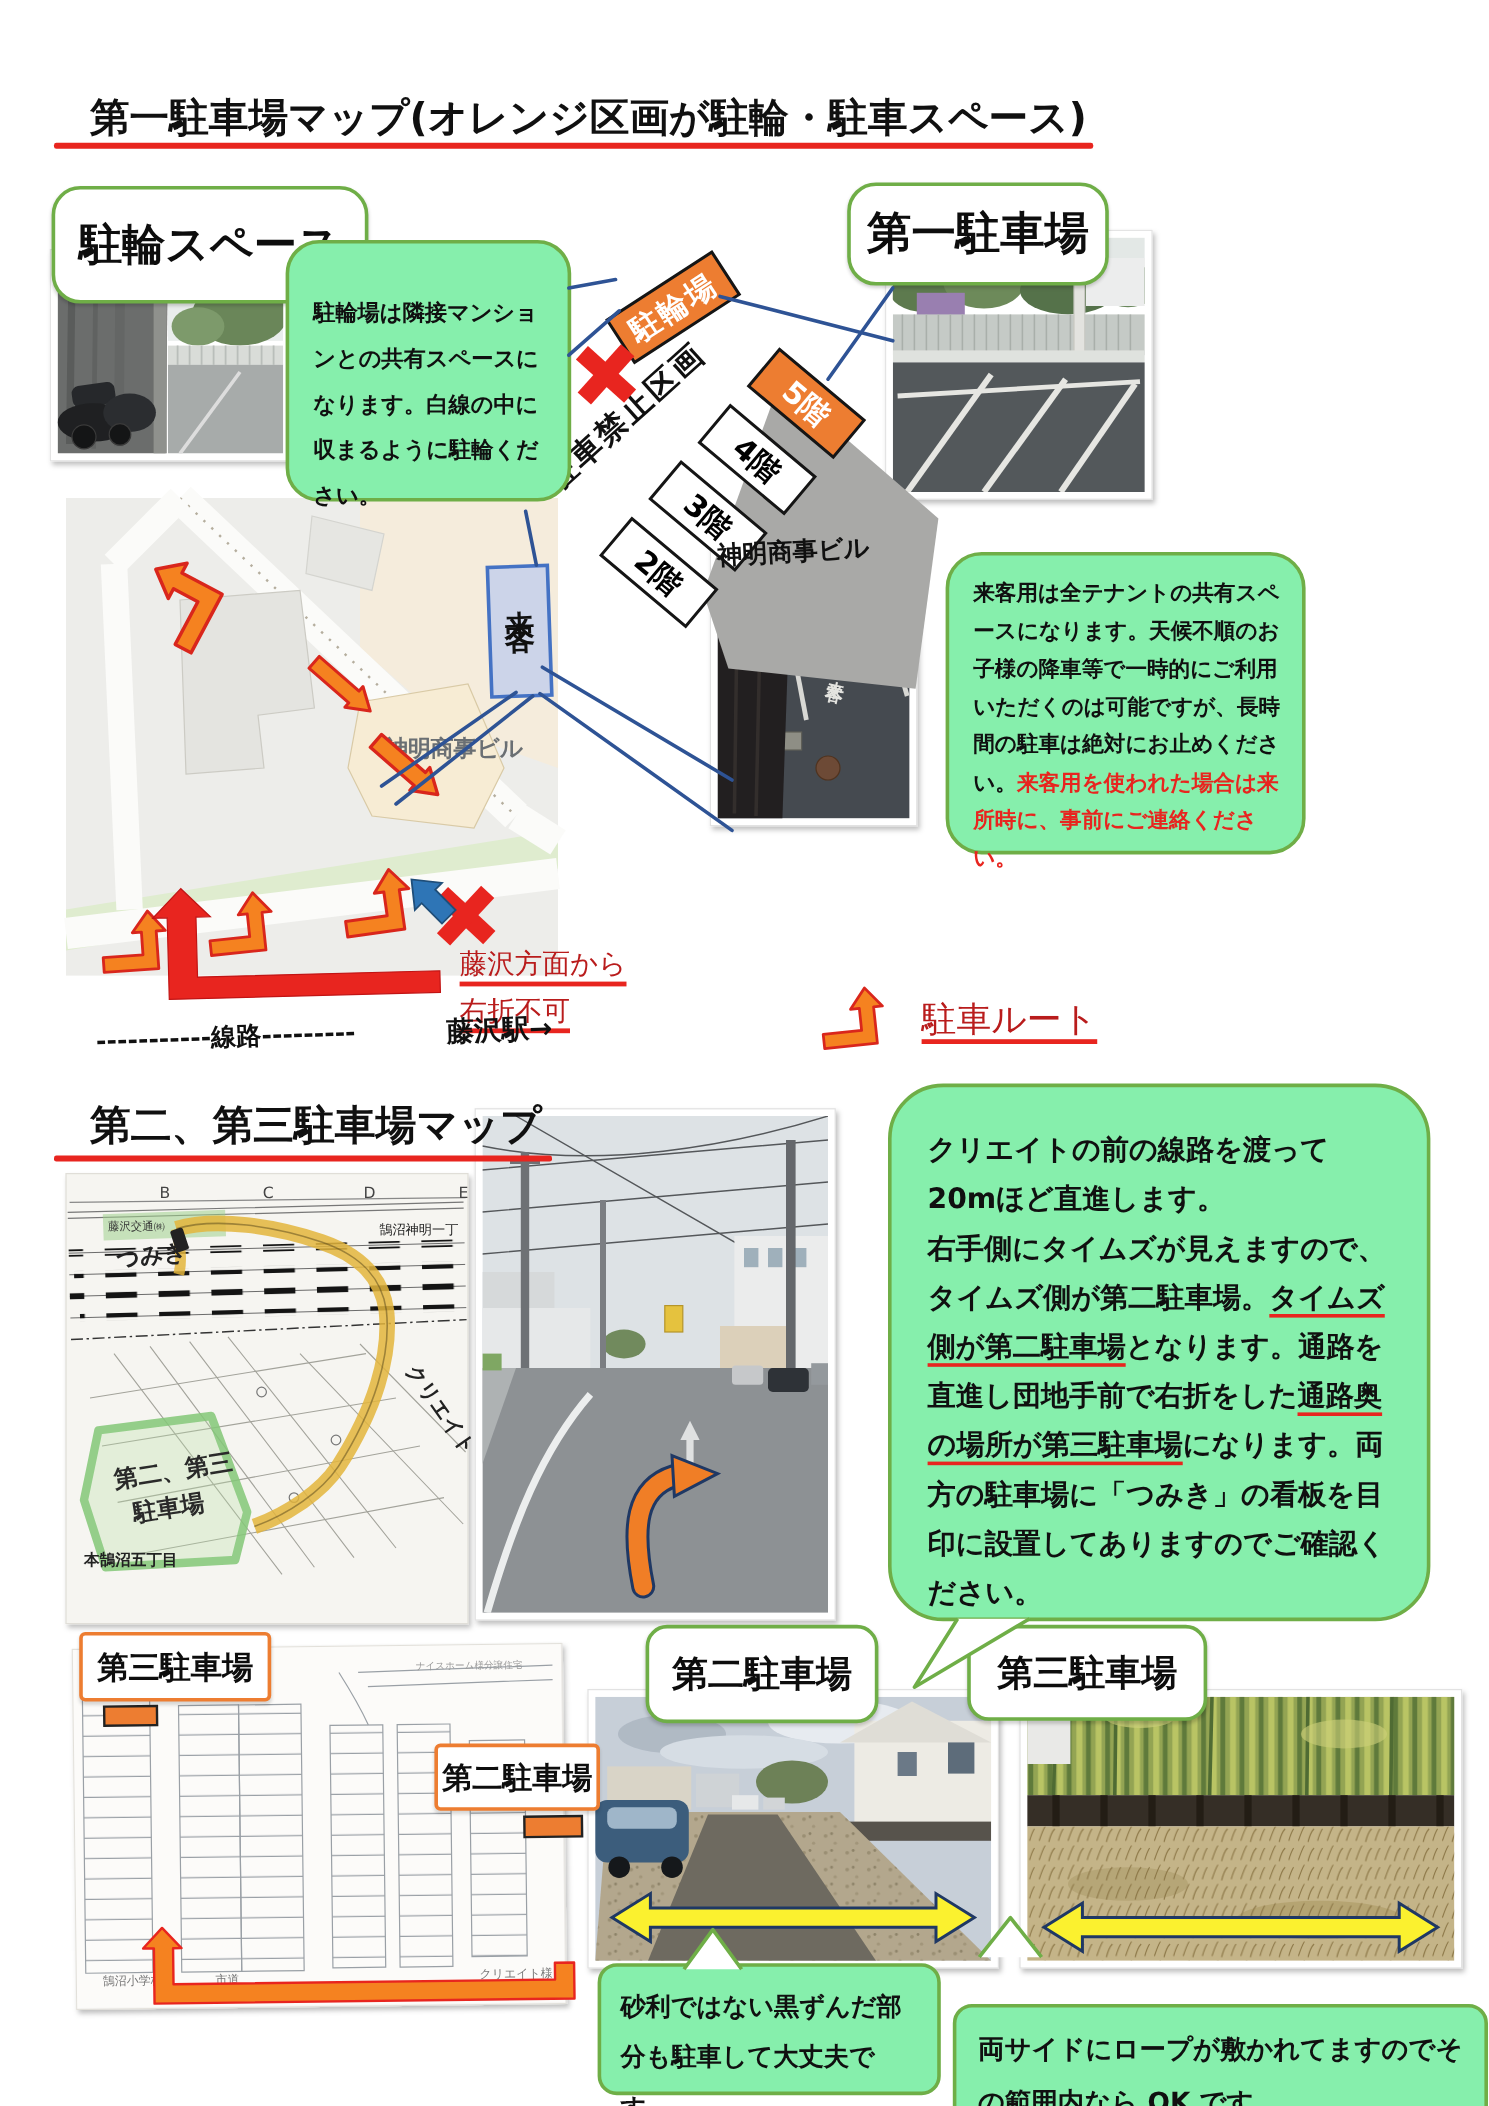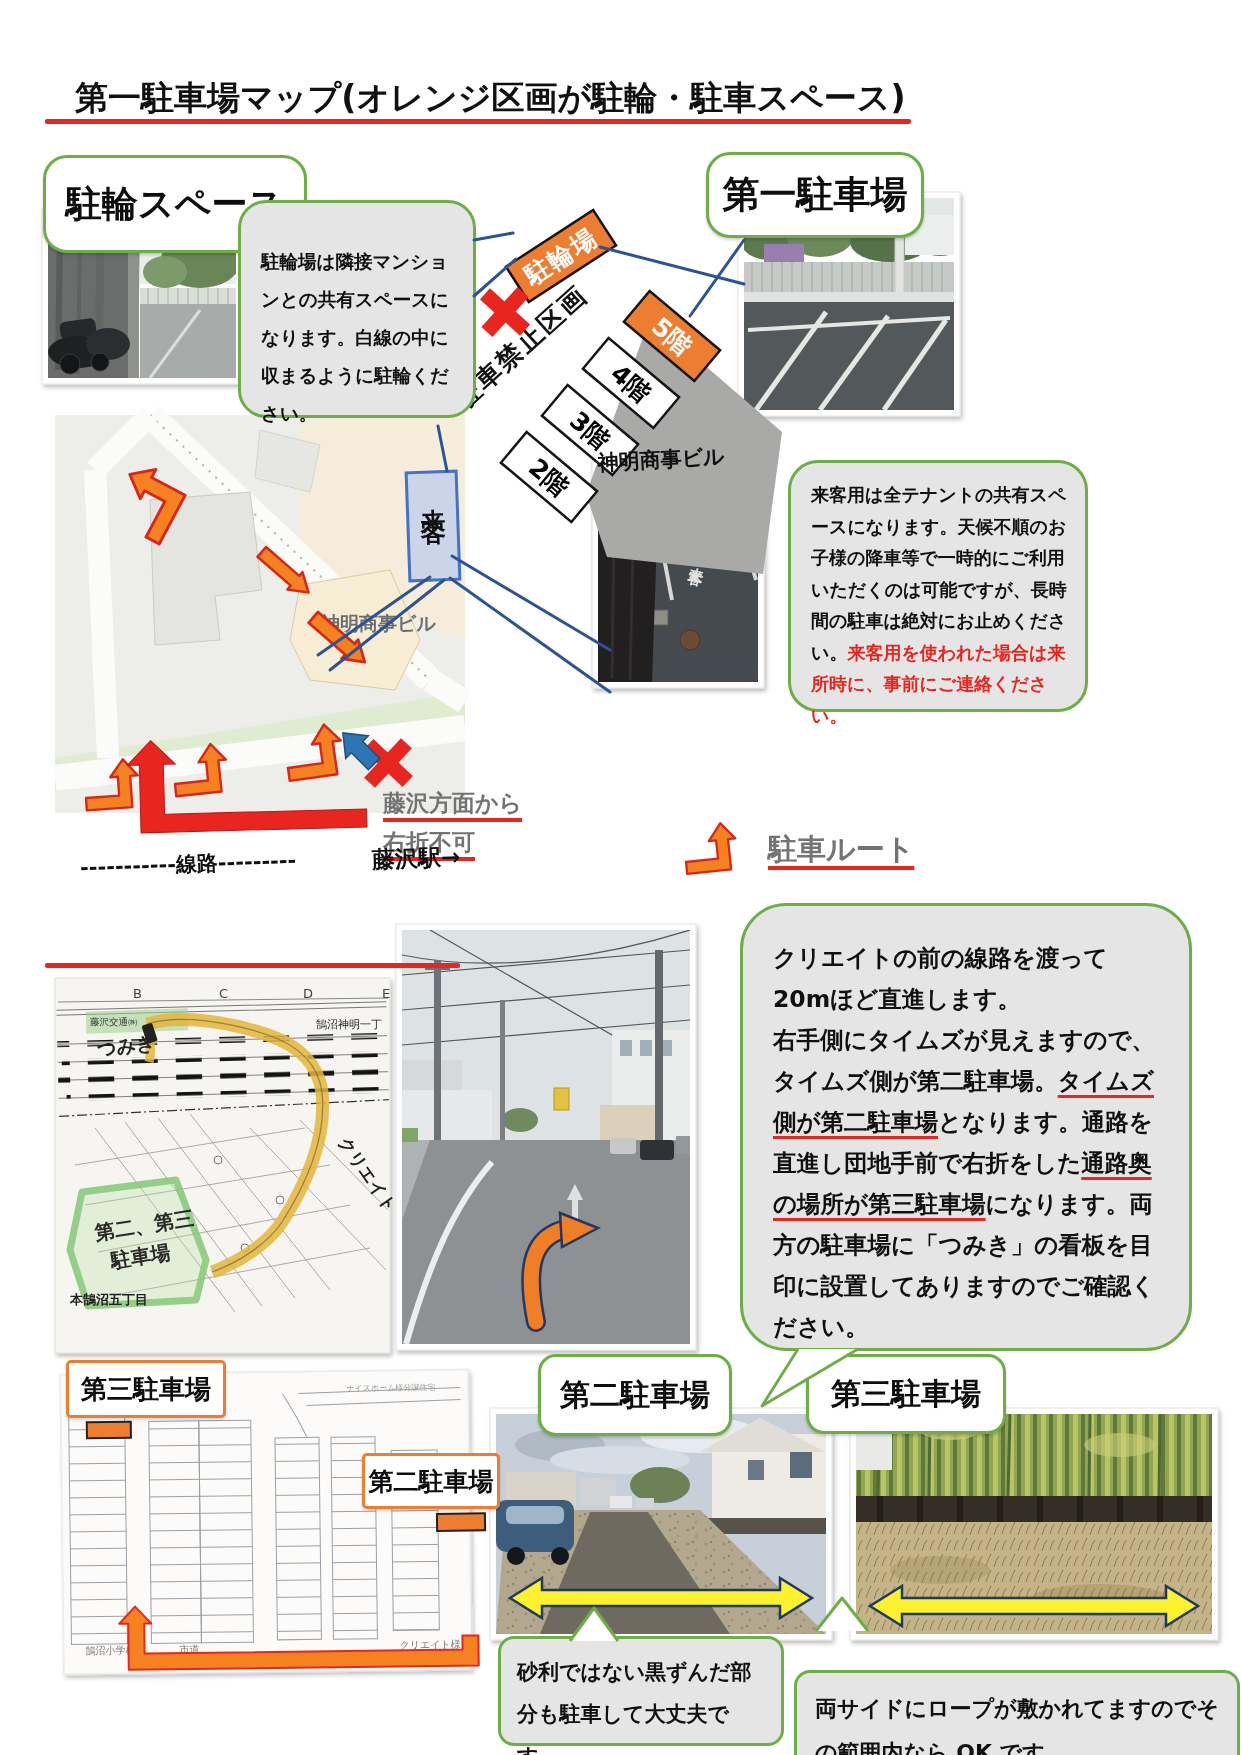--- a/index.html
+++ b/index.html
@@ -8,22 +8,22 @@
   svg.layer{position:absolute;left:0;top:0;width:1241px;height:1755px;}
   #gfx-top{pointer-events:none;}
   .title{position:absolute;font-weight:700;color:#101010;white-space:nowrap;}
   .bar{position:absolute;background:#E8251F;height:5px;border-radius:2px;}
   .glabel{position:absolute;background:#fff;border:3px solid #6FAE47;border-radius:24px;
           display:flex;align-items:center;justify-content:center;font-weight:700;color:#0d0d0d;
           box-shadow:0 2px 3px rgba(0,0,0,.18);white-space:nowrap;}
   .olabel{position:absolute;background:#fff;border:3px solid #ED7D31;border-radius:5px;
           display:flex;align-items:center;justify-content:center;font-weight:700;color:#0d0d0d;
           box-shadow:0 2px 3px rgba(0,0,0,.15);white-space:nowrap;}
-  .gbubble{position:absolute;background:#e5e5e5;border:3px solid #6FAE47;font-weight:700;color:#101010;}
-  .rulbl{position:absolute;font-weight:700;color:#737373;white-space:nowrap;
+  .gbubble{position:absolute;background:#86efac;border:3px solid #6FAE47;font-weight:700;color:#101010;}
+  .rulbl{position:absolute;font-weight:400;color:#b91c1c;white-space:nowrap;
          text-decoration:underline;text-decoration-color:#E8251F;
          text-decoration-thickness:3.5px;text-underline-offset:7px;}
   .ru{text-decoration:underline;text-decoration-color:#E8251F;
       text-decoration-thickness:3px;text-underline-offset:6px;}
   .pre{white-space:pre-wrap;}
   .red{color:#E8251F;}
 </style>
 </head>
 <body>
 
@@ -357,20 +357,21 @@
   <span>来客用は全テナントの共有スペースになります。天候不順のお子様の降車等で一時的にご利用いただくのは可能ですが、長時間の駐車は絶対にお止めください。</span><span class="red">来客用を使われた場合は来所時に、事前にご連絡ください。</span>
 </div>
 
 <div class="rulbl" style="left:383px;top:788px;font-size:23px;">藤沢方面から</div>
 <div class="rulbl" style="left:383px;top:827px;font-size:23px;">右折不可</div>
 <div class="rulbl" style="left:768px;top:830px;font-size:29px;">駐車ルート</div>
 
 <div class="title" style="left:80px;top:850px;font-size:21px;transform:rotate(-2deg);font-weight:700;">-----------線路---------</div>
 <div class="title" style="left:372px;top:843px;font-size:23px;transform:rotate(-2deg);">藤沢駅→</div>
 
+<div class="title" style="left:75px;top:915px;font-size:34px;">第二、第三駐車場マップ</div>
 <div class="bar" style="left:45px;top:963px;width:415px;"></div>
 
 <div class="gbubble pre" style="left:740px;top:903px;width:452px;height:448px;border-radius:46px;padding:32px 26px 0 30px;font-size:23.5px;line-height:41px;box-sizing:border-box;"><span>クリエイトの前の線路を渡って20mほど直進します。
 右手側にタイムズが見えますので、タイムズ側が第二駐車場。</span><span class="ru">タイムズ側が第二駐車場</span><span>となります。通路を直進し団地手前で右折をした</span><span class="ru">通路奥の場所が第三駐車場</span><span>になります。両方の駐車場に「つみき」の看板を目印に設置してありますのでご確認ください。</span></div>
 
 <div class="olabel" style="left:66px;top:1360px;width:154px;height:52px;font-size:26px;">第三駐車場</div>
 <div class="olabel" style="left:362px;top:1453px;width:132px;height:50px;font-size:25px;">第二駐車場</div>
 
 <div class="glabel" style="left:538px;top:1354px;width:188px;height:76px;font-size:30px;border-radius:18px;">第二駐車場</div>
 <div class="glabel" style="left:806px;top:1354px;width:194px;height:74px;font-size:30px;border-radius:18px;">第三駐車場</div>

